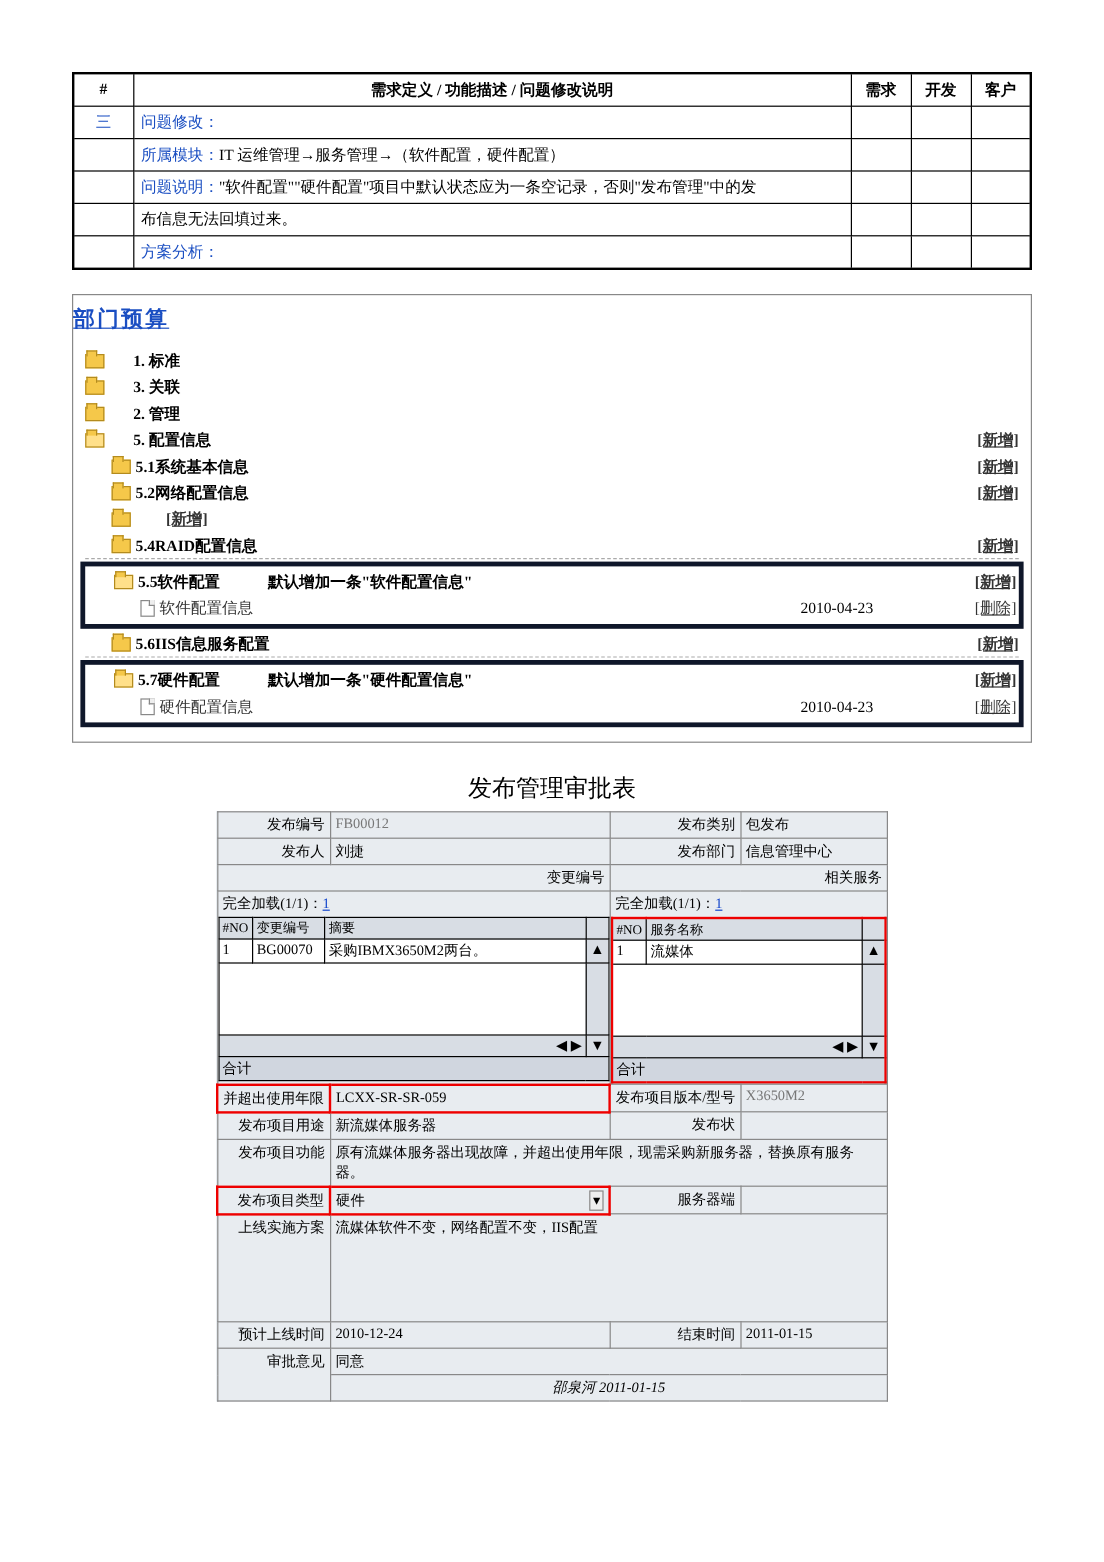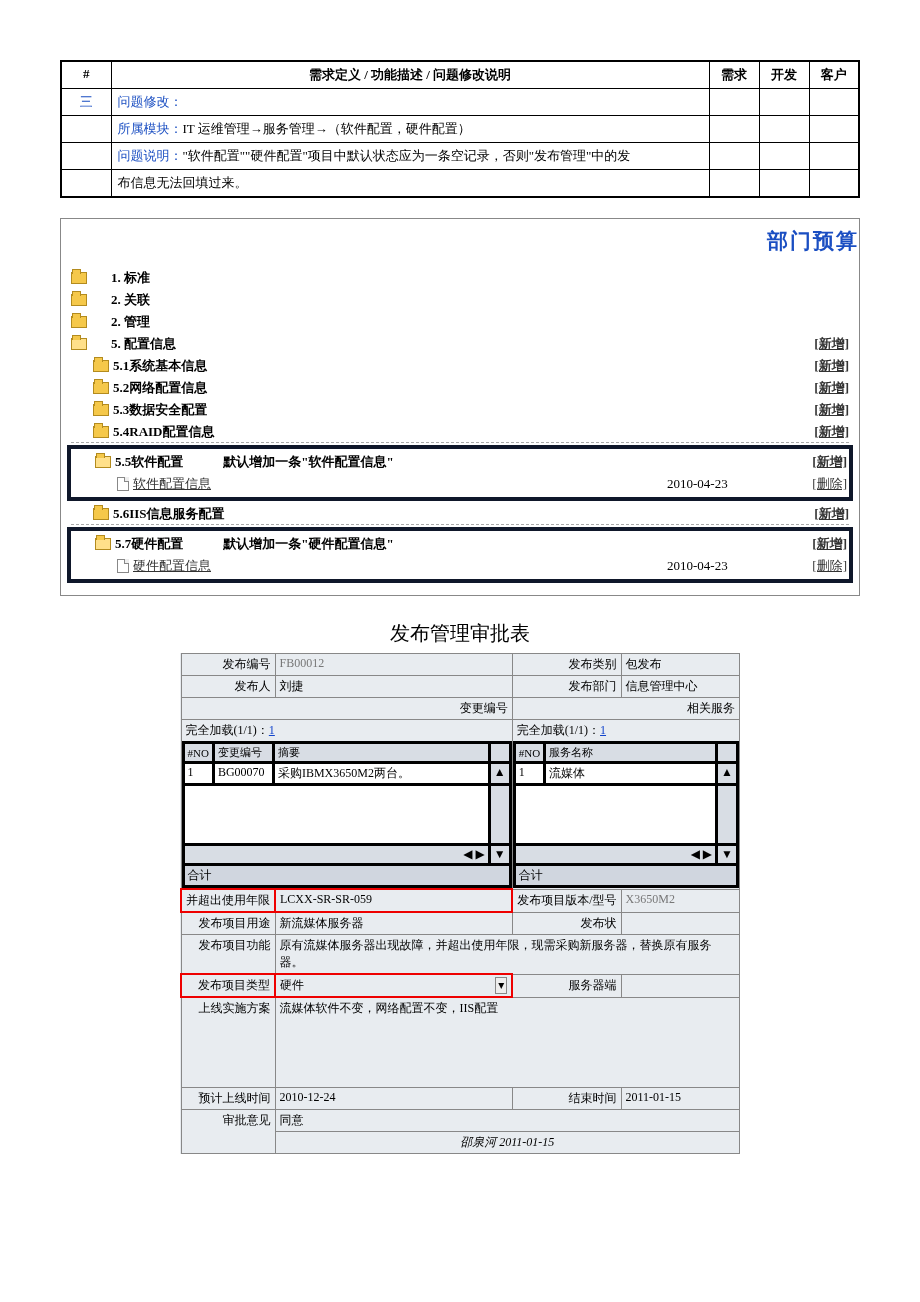--- a/index.html
+++ b/index.html
@@ -16,50 +16,50 @@
   .top-table { width: 100%; border-collapse: collapse; border: 2px solid #000; }
   .top-table th, .top-table td { border: 1px solid #000; padding: 4px 6px; vertical-align: top; }
   .top-table th { text-align: center; font-weight: bold; background:#fff; }
   .top-table .col-num { width: 50px; text-align: center; }
   .top-table .col-req, .top-table .col-dev, .top-table .col-cust { width: 50px; text-align:center; }
   .blue { color: #1a4ec2; }
   .san { color:#1a4ec2; font-family:"SimSun",serif; }
 
   
   .tree-panel { margin-top: 20px; border: 1px solid #888; background:#fff; }
-  .tree-title { text-align:right; color:#1a4ec2; font-weight:bold; font-size:21px; padding:8px 0; letter-spacing:2px; }
+  .tree-title { text-align:left; color:#1a4ec2; font-weight:bold; font-size:18px; padding:8px 0; letter-spacing:2px;text-decoration:underline; }
   .tree-body { padding: 4px 10px 10px 10px; }
   .tree-row { display:flex; align-items:center; min-height:22px; position:relative; }
   .tree-row.top { font-weight:bold;gap:20px; }
   .tree-indent1 { padding-left: 22px; font-weight:bold; }
   .tree-indent2 { padding-left: 44px; }
   .tree-label { flex:1; }
   .tree-date { width:120px; text-align:left; }
   .tree-action { width:60px; text-align:right; }
   .tree-action a { color:#333; text-decoration:underline; cursor:pointer; }
   .folder-icon { display:inline-block; width:16px; height:12px; background:#f5c84a; border:1px solid #b38b1e; margin-right:4px; position:relative; vertical-align:middle; }
   .folder-icon::before { content:""; position:absolute; top:-4px; left:0; width:7px; height:4px; background:#f5c84a; border:1px solid #b38b1e; border-bottom:none; }
   .folder-open { background:#ffe08a; }
   .file-icon { display:inline-block; width:12px; height:14px; background:#fff; border:1px solid #888; margin-right:4px; vertical-align:middle; position:relative; }
   .file-icon::after { content:""; position:absolute; right:-1px; top:-1px; width:4px; height:4px; background:#eee; border:1px solid #888; border-right:none; border-top:none; }
-  .file-link { color:#333; text-decoration:underline; cursor:pointer; }
+  .file-link { color:#333; cursor:pointer; }
   .note { color:#000; margin-left:40px; flex:2; }
   .highlight-box { border:4px solid #0f172a; padding:2px 2px; margin:2px -4px; }
 
   .dashed-bottom { border-bottom:1px dashed #aaa; }
 
   
   .form-section { margin-top: 24px; width: 560px; margin-left:auto; margin-right:auto; position:relative; }
   .form-title { text-align:center; font-weight:normal; font-size:20px; margin-bottom:6px; }
   .form-table { width:100%; border-collapse:collapse; background:#e8ecf0; }
   .form-table td { border:1px solid #888; padding:2px 4px; font-size:12px; vertical-align:top; }
   .form-table .lbl { background:#e8ecf0; text-align:right; width:80px; color:#000; white-space:nowrap; }
   .form-table .grey-val { color:#777; }
   .sub-grid { width:100%; border-collapse:collapse; background:#fff; font-size:11px; }
-  .sub-grid th, .sub-grid td { border:3px solid #000000; padding:1px 3px; text-align:left; }
+  .sub-grid th, .sub-grid td { border:1px solid #000000; padding:1px 3px; text-align:left; }
   .sub-grid th { background:#d8dde4; font-weight:normal; }
   .totals-row td { background:#d0d6df; }
   .link { color:#14c; text-decoration:underline; }
   .red-border { border:2px solid #e00 !important; }
 
   .callout {
     position:absolute; right:-30px; top:275px; width:230px;
     border:2px solid #4a7; background:#fff; padding:8px 10px;
     font-size:12px; line-height:1.6; box-shadow:2px 2px 4px rgba(0,0,0,0.2);
     z-index: 10;
@@ -108,34 +108,41 @@
         <td></td>
         <td></td>
   </tr>
   <tr>
     <td></td>
     <td>布信息无法回填过来。</td>
     <td></td>
         <td></td>
         <td></td>
   </tr>
+  <tr>
+    <td></td>
+    <td class="blue">方案分析：</td>
+    <td></td>
+        <td></td>
+        <td></td>
+  </tr>
 </tbody>
   </table>
 
 <div class="tree-panel">
   <div class="tree-title">部门预算</div>
   <div class="tree-body">
 
     <div class="tree-row top">
         <span class="folder-icon"></span>
         <span class="tree-label">1. 标准</span>
       </div>
     <div class="tree-row top">
         <span class="folder-icon"></span>
-        <span class="tree-label">2. 关联</span>
+        <span class="tree-label">3. 关联</span>
       </div>
     <div class="tree-row top">
         <span class="folder-icon"></span>
         <span class="tree-label">2. 管理</span>
       </div>
 
     <div class="tree-row top">
         <span class="folder-icon folder-open"></span>
         <span class="tree-label">5. 配置信息</span>
         <span class="tree-action"><a>[新增]</a></span>
@@ -146,21 +153,20 @@
         <span class="tree-label">5.1系统基本信息</span>
         <span class="tree-action"><a>[新增]</a></span>
       </div>
     <div class="tree-row tree-indent1">
         <span class="folder-icon"></span>
         <span class="tree-label">5.2网络配置信息</span>
         <span class="tree-action"><a>[新增]</a></span>
       </div>
     <div class="tree-row tree-indent1">
         <span class="folder-icon"></span>
-        <span class="tree-label">5.3数据安全配置</span>
         <span class="tree-action"><a>[新增]</a></span>
       </div>
     <div class="tree-row tree-indent1 dashed-bottom">
         <span class="folder-icon"></span>
         <span class="tree-label">5.4RAID配置信息</span>
         <span class="tree-action"><a>[新增]</a></span>
       </div>
 
     <div class="highlight-box">
       <div class="tree-row tree-indent1">

